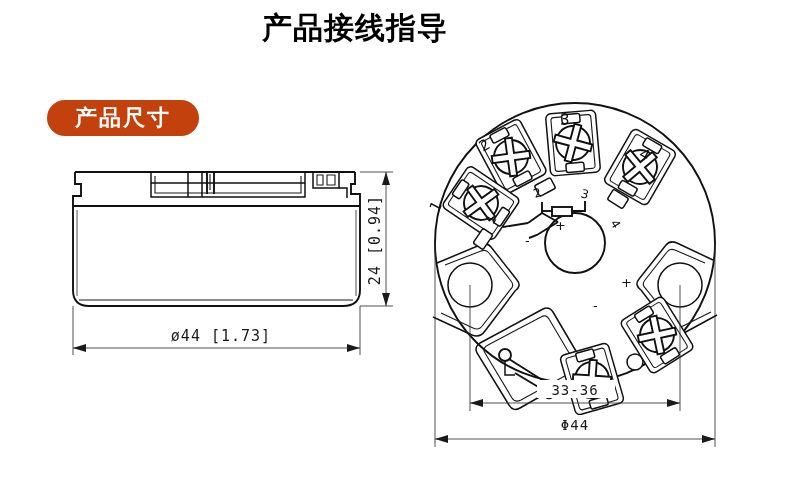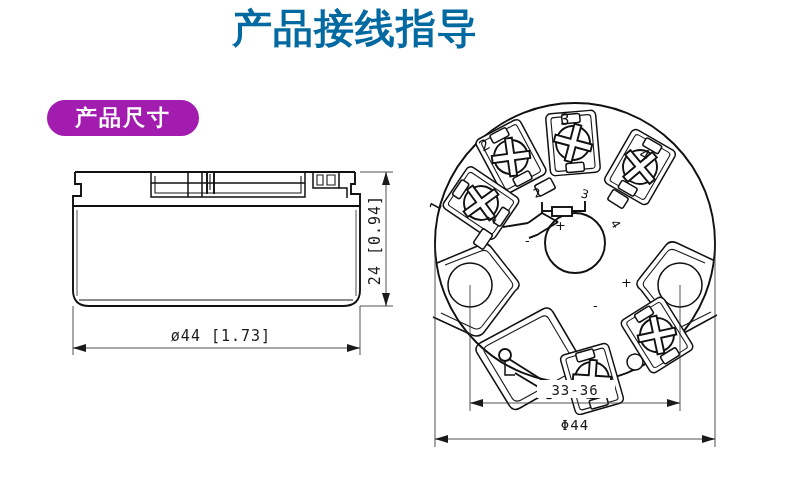--- a/index.html
+++ b/index.html
@@ -4,28 +4,28 @@
 <style>
   html,body{margin:0;padding:0;}
   body{
     width:790px;height:493px;background:#ffffff;
     font-family:"Liberation Sans", sans-serif;
     position:relative;overflow:hidden;
   }
   #page-title{
     position:absolute;left:0;top:6px;width:710px;
     text-align:center;
-    font-size:40px;line-height:44px;font-weight:700;color:#0369a1;
+    font-size:30px;line-height:44px;font-weight:700;color:#000000;
     letter-spacing:1px;
     font-family:"DejaVu Sans","Liberation Sans",sans-serif;
   }
   #dim-badge{
     position:absolute;left:47px;top:100px;
     width:152px;height:36px;border-radius:18px;
-    background:#a21caf;
+    background:#c2410c;
     display:flex;align-items:center;justify-content:center;
     color:#fff;font-size:22px;font-weight:700;letter-spacing:2px;
     font-family:Liberation Sans, sans-serif;
   }
   #side-view{position:absolute;left:55px;top:150px;width:345px;height:215px;}
   #circle-view{position:absolute;left:425px;top:95px;width:345px;height:380px;}
   svg{display:block;overflow:visible;}
   .dimtxt{
     font-family:"DejaVu Sans Mono","Liberation Mono",monospace;
     font-size:15px;fill:#1a1a1a;letter-spacing:1px;

